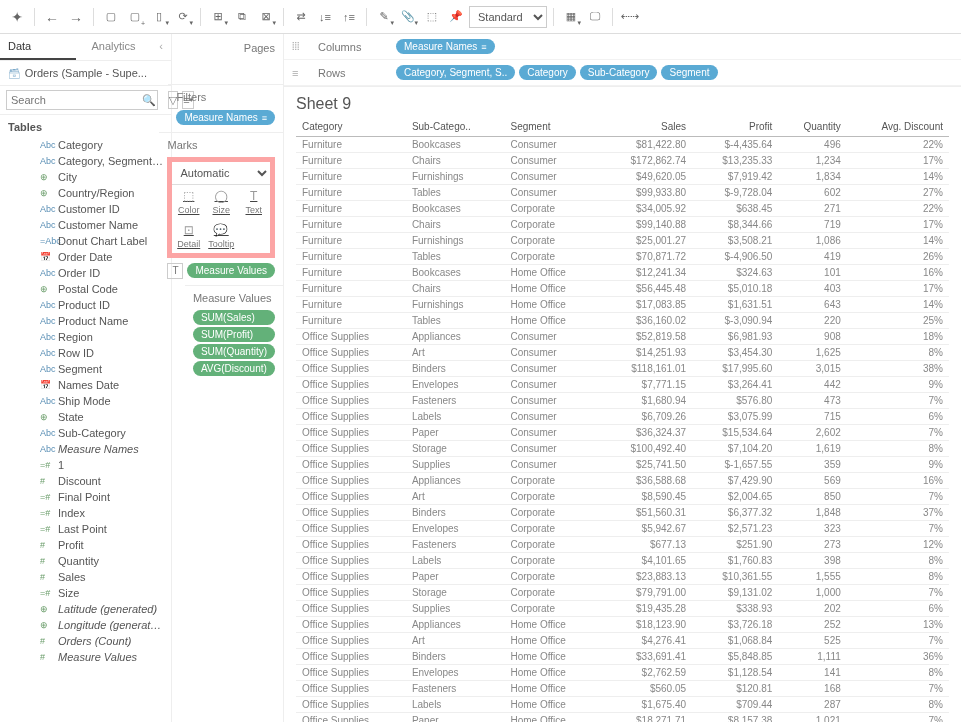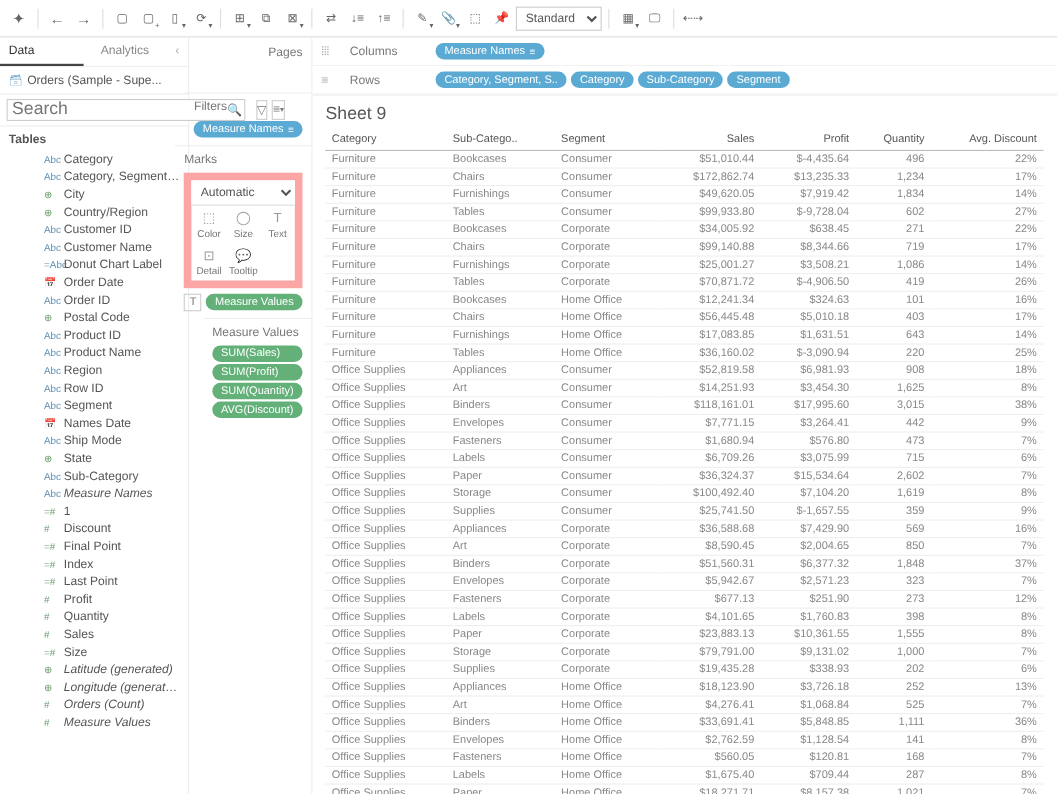--- a/index.html
+++ b/index.html
@@ -13,39 +13,39 @@
 .main { display: flex; height: calc(100% - 34px); }
 .sidepanel { width: 172px; border-right: 1px solid #eee; display: flex; flex-direction: column; }
 .tabs { display: flex; border-bottom: 1px solid #eee; }
 .tab { flex: 1; padding: 6px 8px; text-align: left; cursor: pointer; }
 .tab.active { border-bottom: 2px solid #444; font-weight: normal; color:#333; }
 .tab.inactive { color: #888; text-align: center; }
 .dsrow { padding: 6px 8px; border-bottom: 1px solid #eee; display: flex; align-items: center; gap: 4px; }
 .dsicon { color: #7aa8c9; font-size: 10px; }
 .dsname { white-space: nowrap; overflow: hidden; text-overflow: ellipsis; color:#555; }
 .searchrow { padding: 4px 6px; display: flex; align-items: center; gap: 4px; border-bottom: 1px solid #eee; }
-.searchrow input { flex: 1; border: 1px solid #ccc; padding: 2px 4px; font-size: 16px; height: 20px; }
+.searchrow input { flex: 1; border: 1px solid #ccc; padding: 2px 4px; font-size: 11px; height: 20px; }
 .searchrow .sicon { width: 18px; height: 18px; display: flex; align-items: center; justify-content: center; border: 1px solid #ccc; color:#777; }
 .section-title { padding: 6px 8px 4px; font-weight: bold; color: #555; }
 .fieldlist { overflow-y: auto; flex: 1; }
 .field { display: flex; align-items: center; padding: 2px 8px; gap: 4px; cursor: pointer; white-space: nowrap; }
 .field .ficon { width: 14px; font-size: 9px; color: #888; margin-left: 32px; }
 .field .ficon.blue { color: #5a8fb5; }
 .field .ficon.green { color: #6a9d6a; }
 .field .flabel { color: #555; flex:1; overflow:hidden; text-overflow:ellipsis; }
 .field .flabel.italic { font-style: italic; }
 .midpanel { width: 112px; border-right: 1px solid #eee; display: flex; flex-direction: column; padding: 0; align-items: flex-end; }
 .midheader { padding: 8px 8px 6px; color: #777; }
 .midsection { border-top: 1px solid #eee; padding: 6px 8px; }
 .midlabel { color: #777; margin-bottom: 6px; }
 .pill { display: inline-flex; align-items: center; background: #5aaad4; color: #fff; border-radius: 10px; padding: 2px 8px; font-size: 10px; margin: 1px 0; white-space: nowrap; max-width: 100%; overflow: hidden; }
 .pill .caret { margin-left: 4px; font-size: 9px; }
 .pill.green { background: #63b179; }
 .pill.full { width: 100%; }
-.markscard { border: 7px solid #fca5a5; }
+.markscard { border: 5px solid #fca5a5; text-decoration: underline; }
 .marksselect { width: 100%; border: 0; border-bottom: 1px solid #ddd; padding: 4px; font-size: 11px; background:#fff; color:#555; }
 .marksgrid { display: grid; grid-template-columns: 1fr 1fr 1fr; }
 .markcell { display: flex; flex-direction: column; align-items: center; justify-content: center; padding: 4px 2px; border: 0; color:#777; }
 .markcell .micon { font-size: 12px; color:#999; }
 .markcell .mlabel { font-size: 9px; margin-top:2px; }
 .mvrow { padding: 4px 0 0; }
 .mvrow .chip { display: inline-flex; align-items: center; gap: 4px; }
 .mvrow .chipicon { width: 16px; height: 16px; border: 1px solid #ccc; display: flex; align-items: center; justify-content: center; font-size: 10px; color:#777; }
 .mvpilllist .pill { display: flex; margin: 2px 0; }
 .canvas { flex: 1; display: flex; flex-direction: column; overflow: hidden; }
@@ -339,21 +339,21 @@
               <th class="num">Profit</th>
               <th class="num">Quantity</th>
               <th class="num">Avg. Discount</th>
             </tr>
           </thead>
         <tbody id="tbody">
             <tr>
               <td>Furniture</td>
               <td>Bookcases</td>
               <td>Consumer</td>
-              <td class="num">$51,010.44</td>
+              <td class="num">$81,422.80</td>
               <td class="num">$-4,435.64</td>
               <td class="num">496</td>
               <td class="num">22%</td>
             </tr>
             <tr>
               <td>Furniture</td>
               <td>Chairs</td>
               <td>Consumer</td>
               <td class="num">$172,862.74</td>
               <td class="num">$13,235.33</td>

